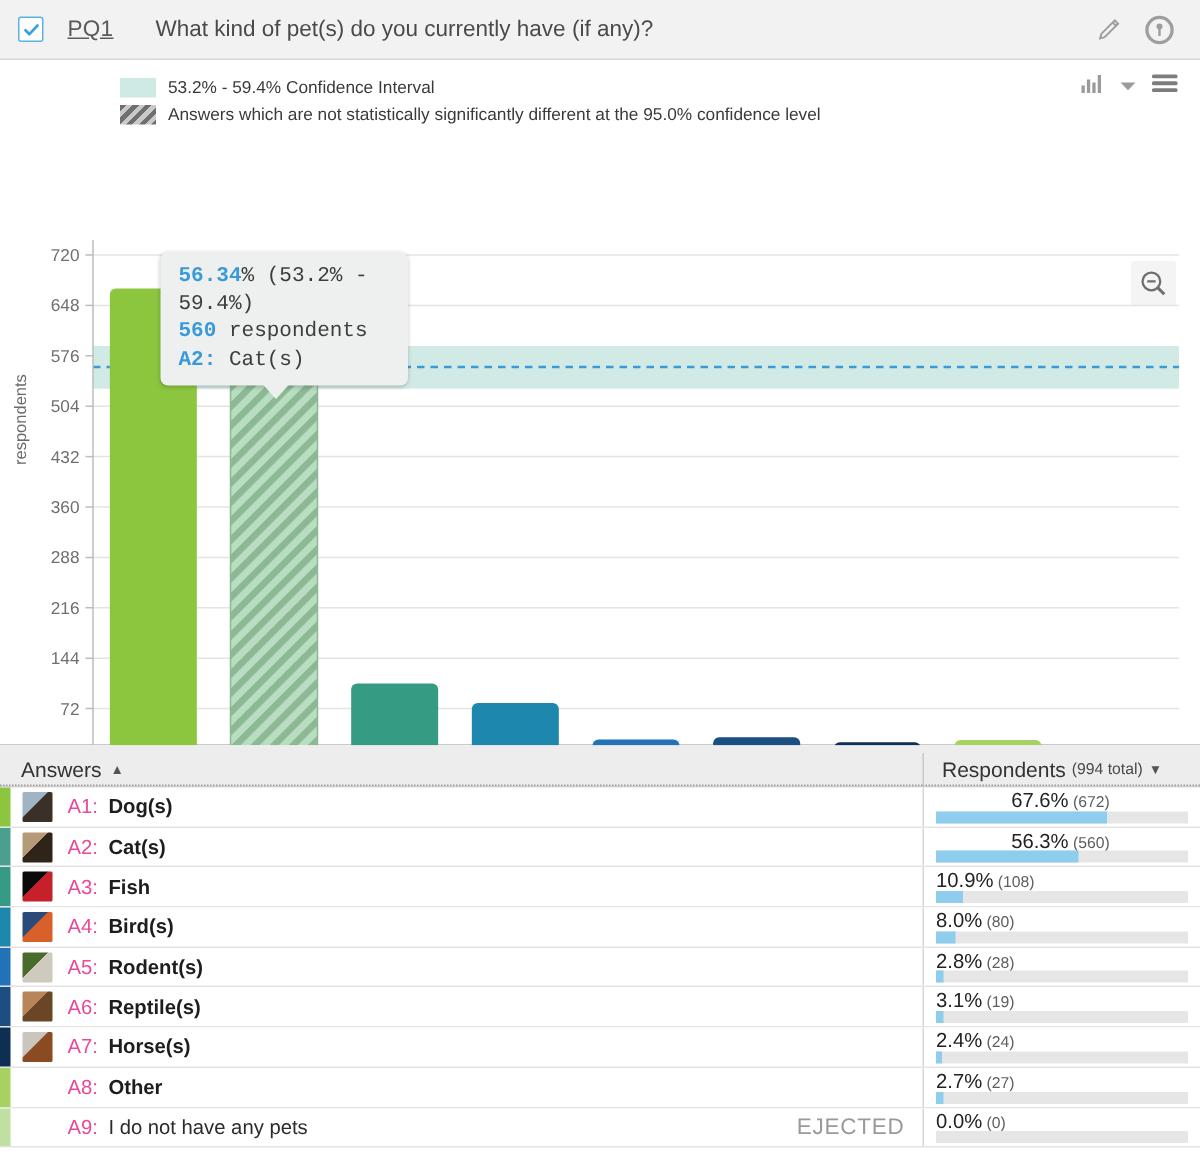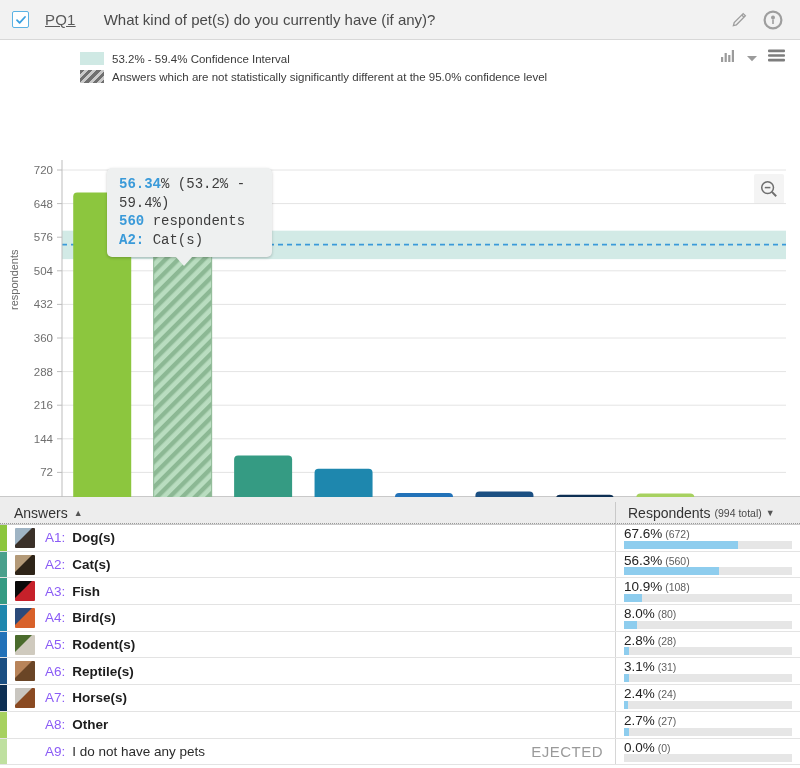--- a/index.html
+++ b/index.html
@@ -115,30 +115,30 @@
   .trow {
     height: 26.7px; display: flex; align-items: stretch;
     border-bottom: 1px solid #e3e3e3;
     background: #ffffff;
   }
   .strip { flex: 0 0 7px; }
   .thumb { flex: 0 0 20px; width:20px; height:20px; align-self:center; margin-left: 8px;
     border-radius:1px; background-size: cover; }
   .rowlabel { flex: 1 1 auto; display: flex; align-items: center; gap: 7px; padding-left: 10px;
     font-size: 13.5px; }
-  .acode { color: #8b5cf6; }
+  .acode { color: #ec4899; }
   .atext { color: #1d1d1d; font-weight: bold; }
   .atext.plain { font-weight: normal; color:#2b2b2b; }
   .ejected { font-size: 15px; color: #9a9a9a; letter-spacing:.5px; padding-right: 12px; }
   .respcell {
     flex: 0 0 185px; border-left: 1px solid #d6d6d6;
     position: relative; padding: 1px 10px 0 8px;
     display: flex; flex-direction: column; justify-content: flex-start;
   }
-  .respcell.rightalign .rtext { text-align: left; }
+  .respcell.rightalign .rtext { text-align: center; }
   .rtext { font-size: 13.5px; color: #222; white-space: nowrap; }
   .rtext .rcount { font-size: 10.5px; color: #5e5e5e; }
   .rtrack { position: absolute; left: 8px; right: 8px; bottom: 2px; height: 8px; background: #e6e6e6; }
   .rfill { position: absolute; left:0; top:0; bottom:0; background: #8ecdee; }
   .noimgpad { flex: 0 0 28px; }
 </style>
 </head>
 <body>
 
 <div id="app">
@@ -417,21 +417,21 @@
         </div>
         <div class="trow">
           <div class="strip" style="background: rgb(27, 79, 130);"></div>
           <div class="thumb" style="background: linear-gradient(135deg, rgb(184, 132, 90) 0%, rgb(184, 132, 90) 42%, rgb(106, 69, 38) 43%, rgb(106, 69, 38) 100%);"></div>
           <div class="rowlabel">
             <span class="acode">A6:</span>
             <span class="atext">Reptile(s)</span>
             <span style="flex: 1 1 auto;"></span>
           </div>
           <div class="respcell">
-            <div class="rtext"><span>3.1%</span><span class="rcount"> (31)</span></div>
+            <div class="rtext"><span>3.1%</span><span class="rcount"> (19)</span></div>
             <div class="rtrack">
               <div class="rfill" style="width: 3.1%;"></div>
             </div>
           </div>
         </div>
         <div class="trow">
           <div class="strip" style="background: rgb(13, 47, 83);"></div>
           <div class="thumb" style="background: linear-gradient(135deg, rgb(201, 198, 192) 0%, rgb(201, 198, 192) 42%, rgb(138, 74, 34) 43%, rgb(138, 74, 34) 100%);"></div>
           <div class="rowlabel">
             <span class="acode">A7:</span>

